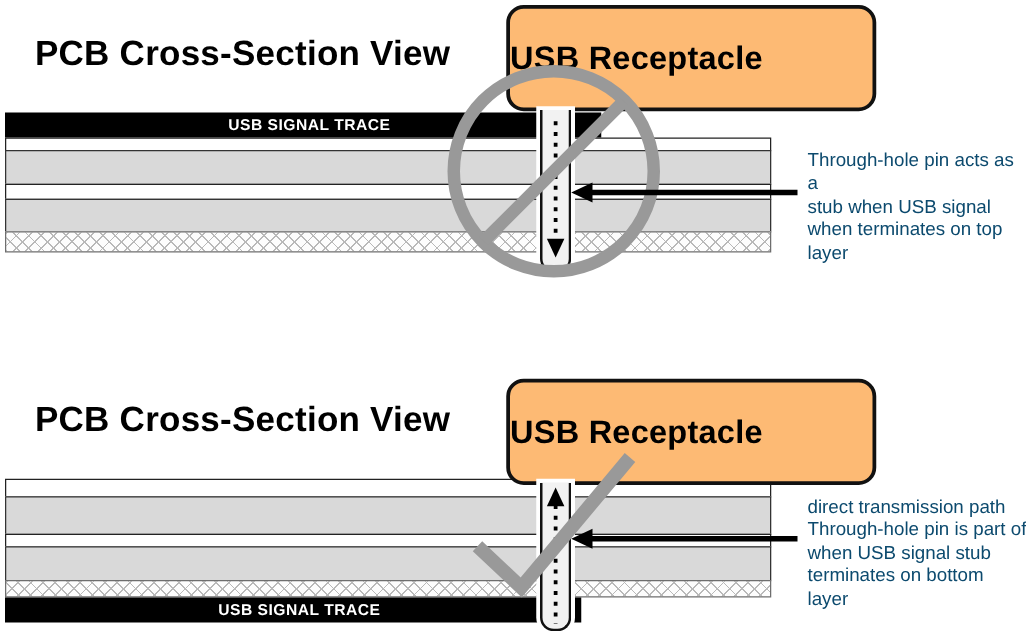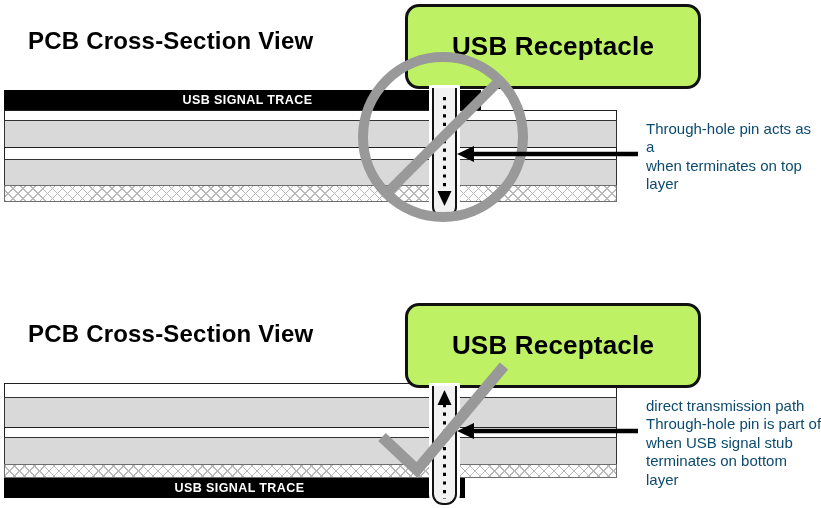--- a/index.html
+++ b/index.html
@@ -1,20 +1,20 @@
 <!DOCTYPE html>
 <html><head>
 <meta charset="utf-8">
 <style>
   html,body{margin:0;padding:0;background:#fff;}
   .canvas{
     position:relative;width:821px;height:508px;background:#ffffff;
     font-family:"Liberation Sans",sans-serif;overflow:hidden;color:#000;
   }
-  .title{position:absolute;left:28px;margin:0;font-weight:bold;font-size:24px;letter-spacing:.2px;}
+  .title{position:absolute;left:28px;margin:0;font-weight:bold;font-size:28px;letter-spacing:.2px;}
   #title-top{top:27px;}
   #title-bot{top:320px;}
 
   .layer{position:absolute;left:4px;width:613px;box-sizing:border-box;}
   .white-l{background:#ffffff;border:1px solid #222;}
   .gray-l{background:#d9d9d9;border:1px solid #333;}
   .hatch-l{
     background-color:#fdfdfd;border:1px solid #6e6e6e;
     background-image:
       repeating-linear-gradient(45deg,#b9b9b9 0 1px,transparent 1px 7px),
@@ -33,22 +33,22 @@
 
   #b-w1{top:383px;height:15px;}
   #b-g1{top:397px;height:31px;}
   #b-w2{top:427px;height:11px;}
   #b-g2{top:437px;height:28px;}
   #b-hatch{top:464px;height:14px;}
   #b-trace{top:478px;height:20px;width:461px;}
 
   .receptacle{
     position:absolute;left:405px;width:296px;height:85px;box-sizing:border-box;
-    background:#bef264;border:3px solid #111;border-radius:14px;
-    display:flex;align-items:center;justify-content:center;
+    background:#fdba74;border:3px solid #111;border-radius:14px;
+    display:flex;align-items:center;justify-content:flex-start;
     font-weight:bold;font-size:26px;letter-spacing:.2px;
   }
   #recept-top{top:4px;}
   #recept-bot{top:303px;}
 
   .pin{
     position:absolute;left:432px;width:25px;box-sizing:border-box;
     background:#f2f2f2;border:2px solid #111;border-top:none;
     border-radius:0 0 11px 11px;box-shadow:0 0 0 3px #ffffff;
   }
@@ -77,20 +77,21 @@
     <span>USB SIGNAL TRACE</span>
   </div>
 
   <div class="receptacle" id="recept-top">
     <span>USB Receptacle</span>
   </div>
   <div class="pin" id="pin-top"></div>
 
   <div class="annotation" id="ann-top">
     <div>Through-hole pin acts as a</div>
+    <div>stub when USB signal</div>
     <div>when terminates on top</div>
     <div>layer</div>
   </div>
 
   <h2 class="title" id="title-bot">PCB Cross-Section View</h2>
 
   <div class="layer white-l" id="b-w1"></div>
   <div class="layer gray-l" id="b-g1"></div>
   <div class="layer white-l" id="b-w2"></div>
   <div class="layer gray-l" id="b-g2"></div>

